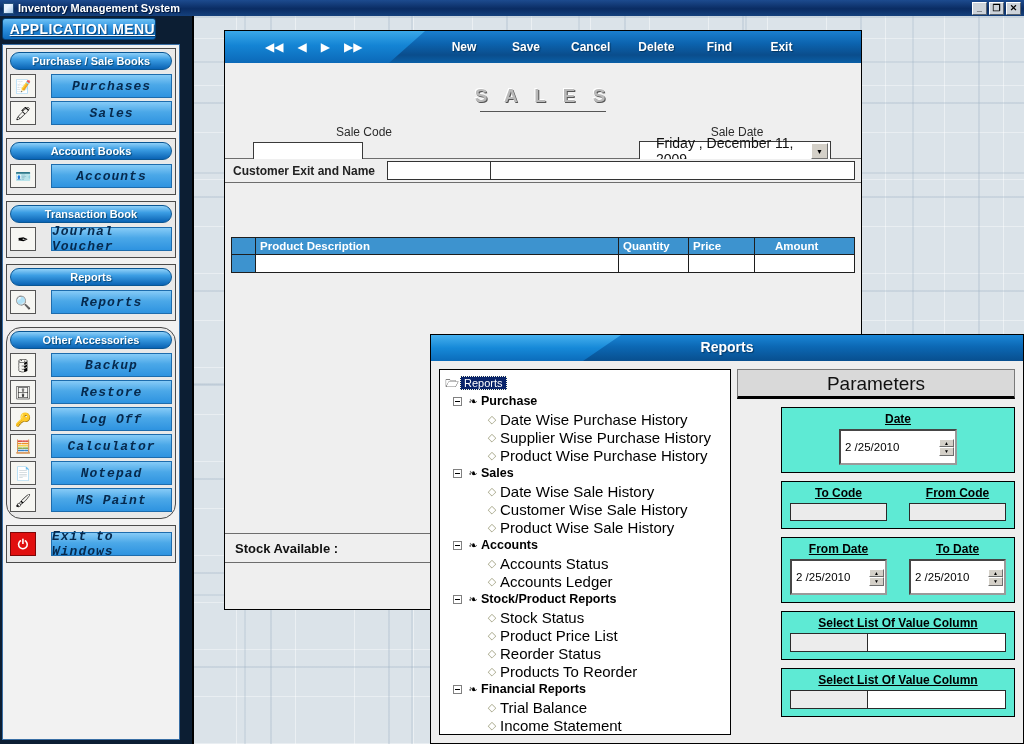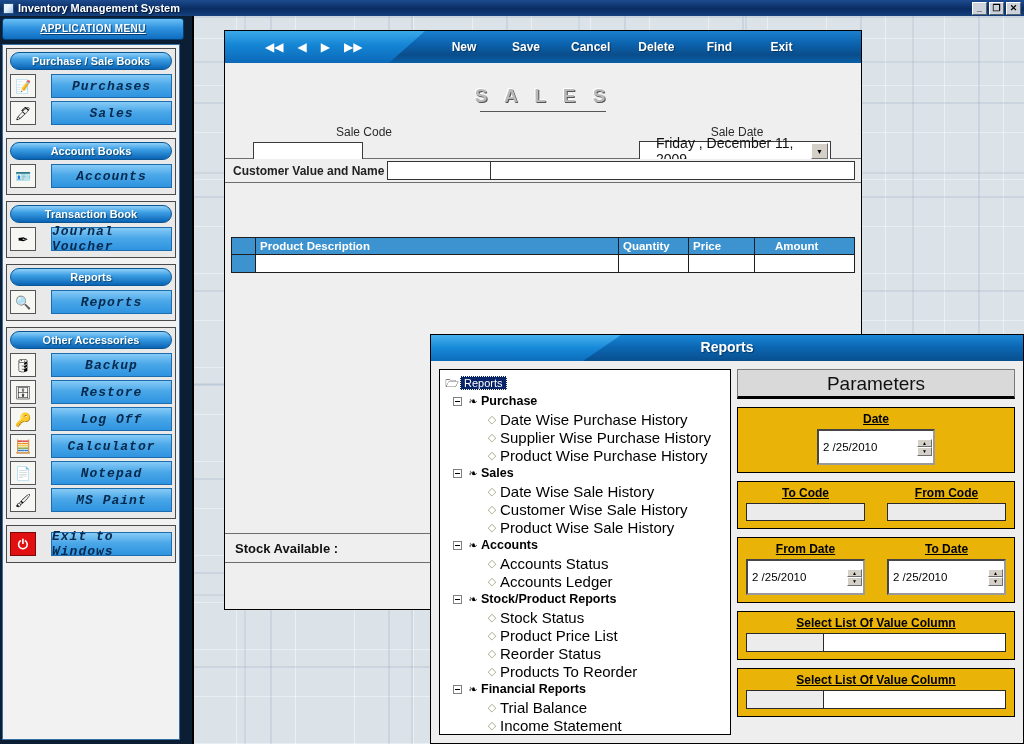--- a/index.html
+++ b/index.html
@@ -50,36 +50,36 @@
     font-family:"Liberation Sans", sans-serif; font-weight:bold;
   }
 
   
   #appmenu {
     position:absolute; left:0; top:16px; width:194px; height:728px;
     background:#0c1e33; z-index:50;
     border-right:2px solid #000;
   }
   #menuHeader {
-    position:absolute; left:2px; top:2px; width:182px; height:22px;
+    position:absolute; left:2px; top:2px; width:154px; height:22px;
     background:linear-gradient(180deg,#6cc0f5 0%,#2f93e0 45%,#0e6cbf 100%);
     border:1px solid #063f73; border-radius:3px;
-    color:#fff; font-size:10px; font-weight:bold; letter-spacing:.4px;
-    text-align:center; line-height:20px; text-decoration:underline;
+    color:#fff; font-size:14px; font-weight:bold; letter-spacing:.4px;
+    text-align:right; line-height:20px; text-decoration:underline;
     text-shadow:1px 1px 1px #063f73;
   }
   #menuBody {
     position:absolute; left:2px; top:28px; width:178px; bottom:4px;
     background:#f2f2f2; border:1px solid #3a6fa5; overflow:hidden;
   }
   .grp {
     margin:3px 3px 6px 3px; border:1px solid #4a4a4a; background:#e9e9e9;
     padding:3px;
   }
-  .grp.tight { margin-bottom:4px; }
+  .grp.tight { margin-bottom:4px;border-radius:15px; }
   .grphdr {
     height:18px; border-radius:9px;
     background:linear-gradient(180deg,#8fd0f8 0%,#3c9ee4 40%,#0a63b4 100%);
     color:#fff; font-size:11px; font-weight:bold; text-align:center;
     line-height:17px; text-shadow:1px 1px 1px #064775;
     border:1px solid #0a5693; margin-bottom:4px;
   }
   .mrow { display:flex; align-items:stretch; height:24px; margin:3px 0; }
   .micon {
     width:26px; flex:0 0 26px; border:1px solid #555;
@@ -237,22 +237,23 @@
   .tnode.leaf { padding-left:42px; }
   .tnode.leaf .nicon { color:#9b9b7a; }
 
   #paramPane { flex:1 1 auto; }
   #paramHdr {
     height:30px; background:#d9d9d9; border:1px solid #7a7a7a;
     border-bottom:3px solid #000;
     text-align:center; font-size:19px; color:#111; line-height:27px;
   }
   .pbox {
-    margin-top:8px; border:1px solid #000; background:#eab308;
+    margin-top:8px; border:1px solid #000; background:#5eead4;
     padding:4px 8px 7px 8px;
+    margin-left:44px;
   }
   .pbox .plbl {
     text-align:center; font-size:12px; font-weight:bold; color:#000;
     text-decoration:underline; margin-bottom:3px;
   }
   .dtfield {
     background:#fff; border:2px inset #9a9a9a; height:36px;
     display:flex; align-items:center;
   }
   .dtfield .dv { flex:1 1 auto; font-size:11.5px; padding-left:4px; color:#000; }
@@ -395,21 +396,21 @@
       <div id="saleCodeInput"></div>
 
       <div id="saleDateLbl">Sale Date</div>
       <div id="saleDateBox">
         <span class="dval">Friday    , December 11, 2009</span>
         <span class="darrow">▼</span>
       </div>
     </div>
 
     <div id="custRow">
-      <span class="clbl">Customer Value and Name</span>
+      <span class="clbl">Customer Exit and Name</span>
       <span class="cin1"></span>
       <span class="cin2"></span>
     </div>
 
     <div id="gridWrap">
       <table id="grid">
         <thead>
           <tr>
             <th class="sel"></th>
             <th>Product Description</th>

